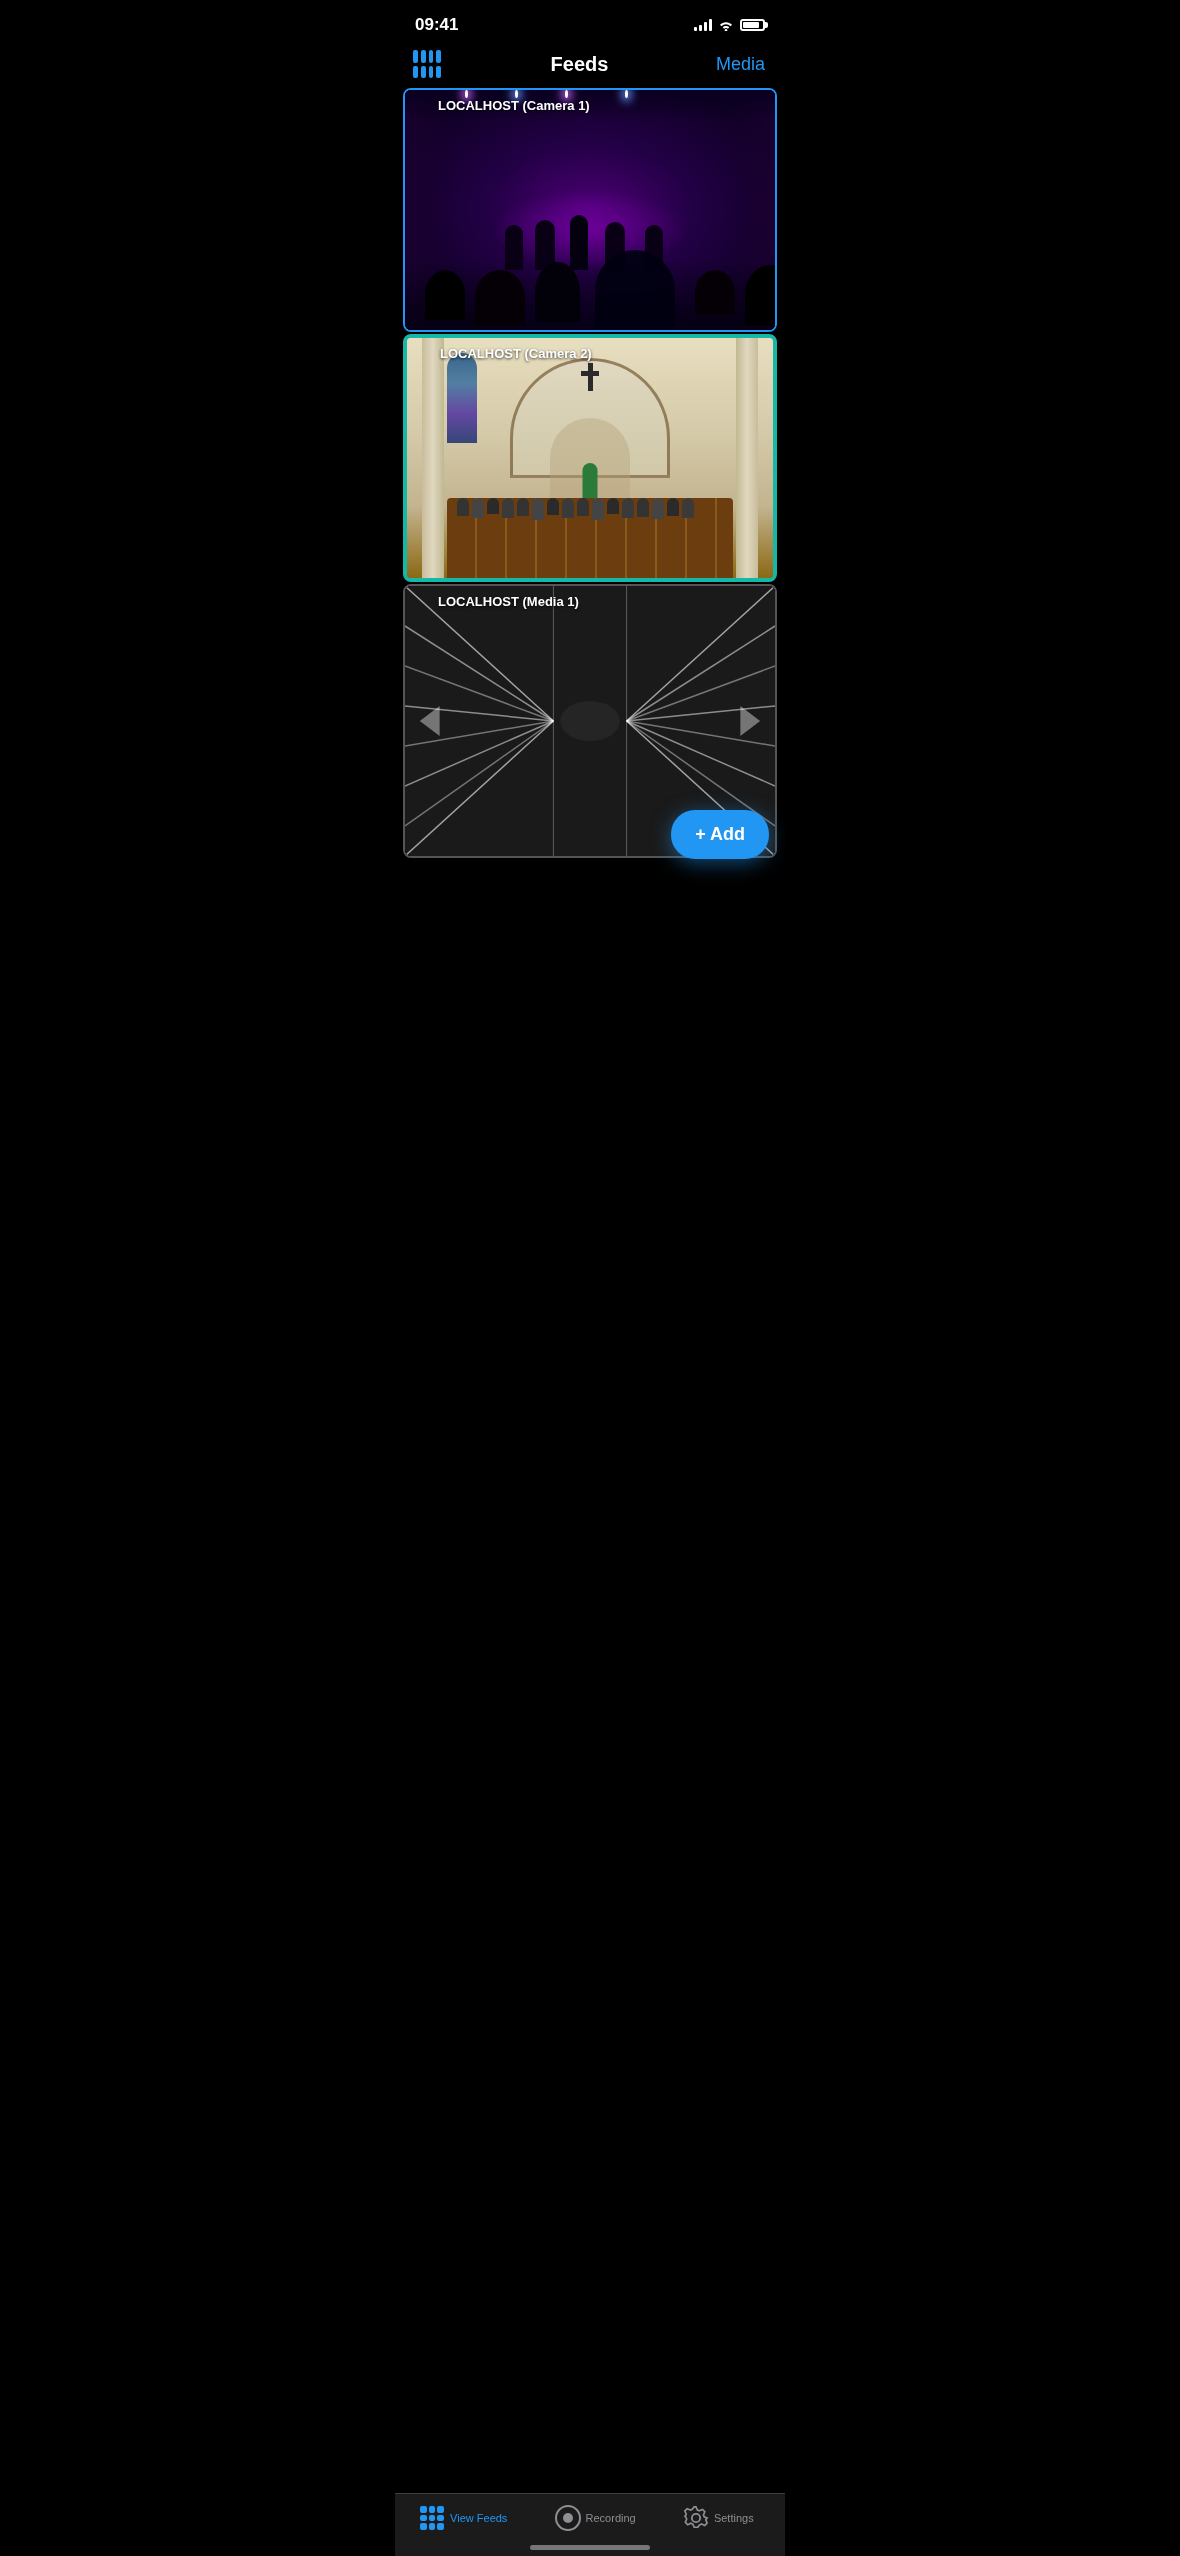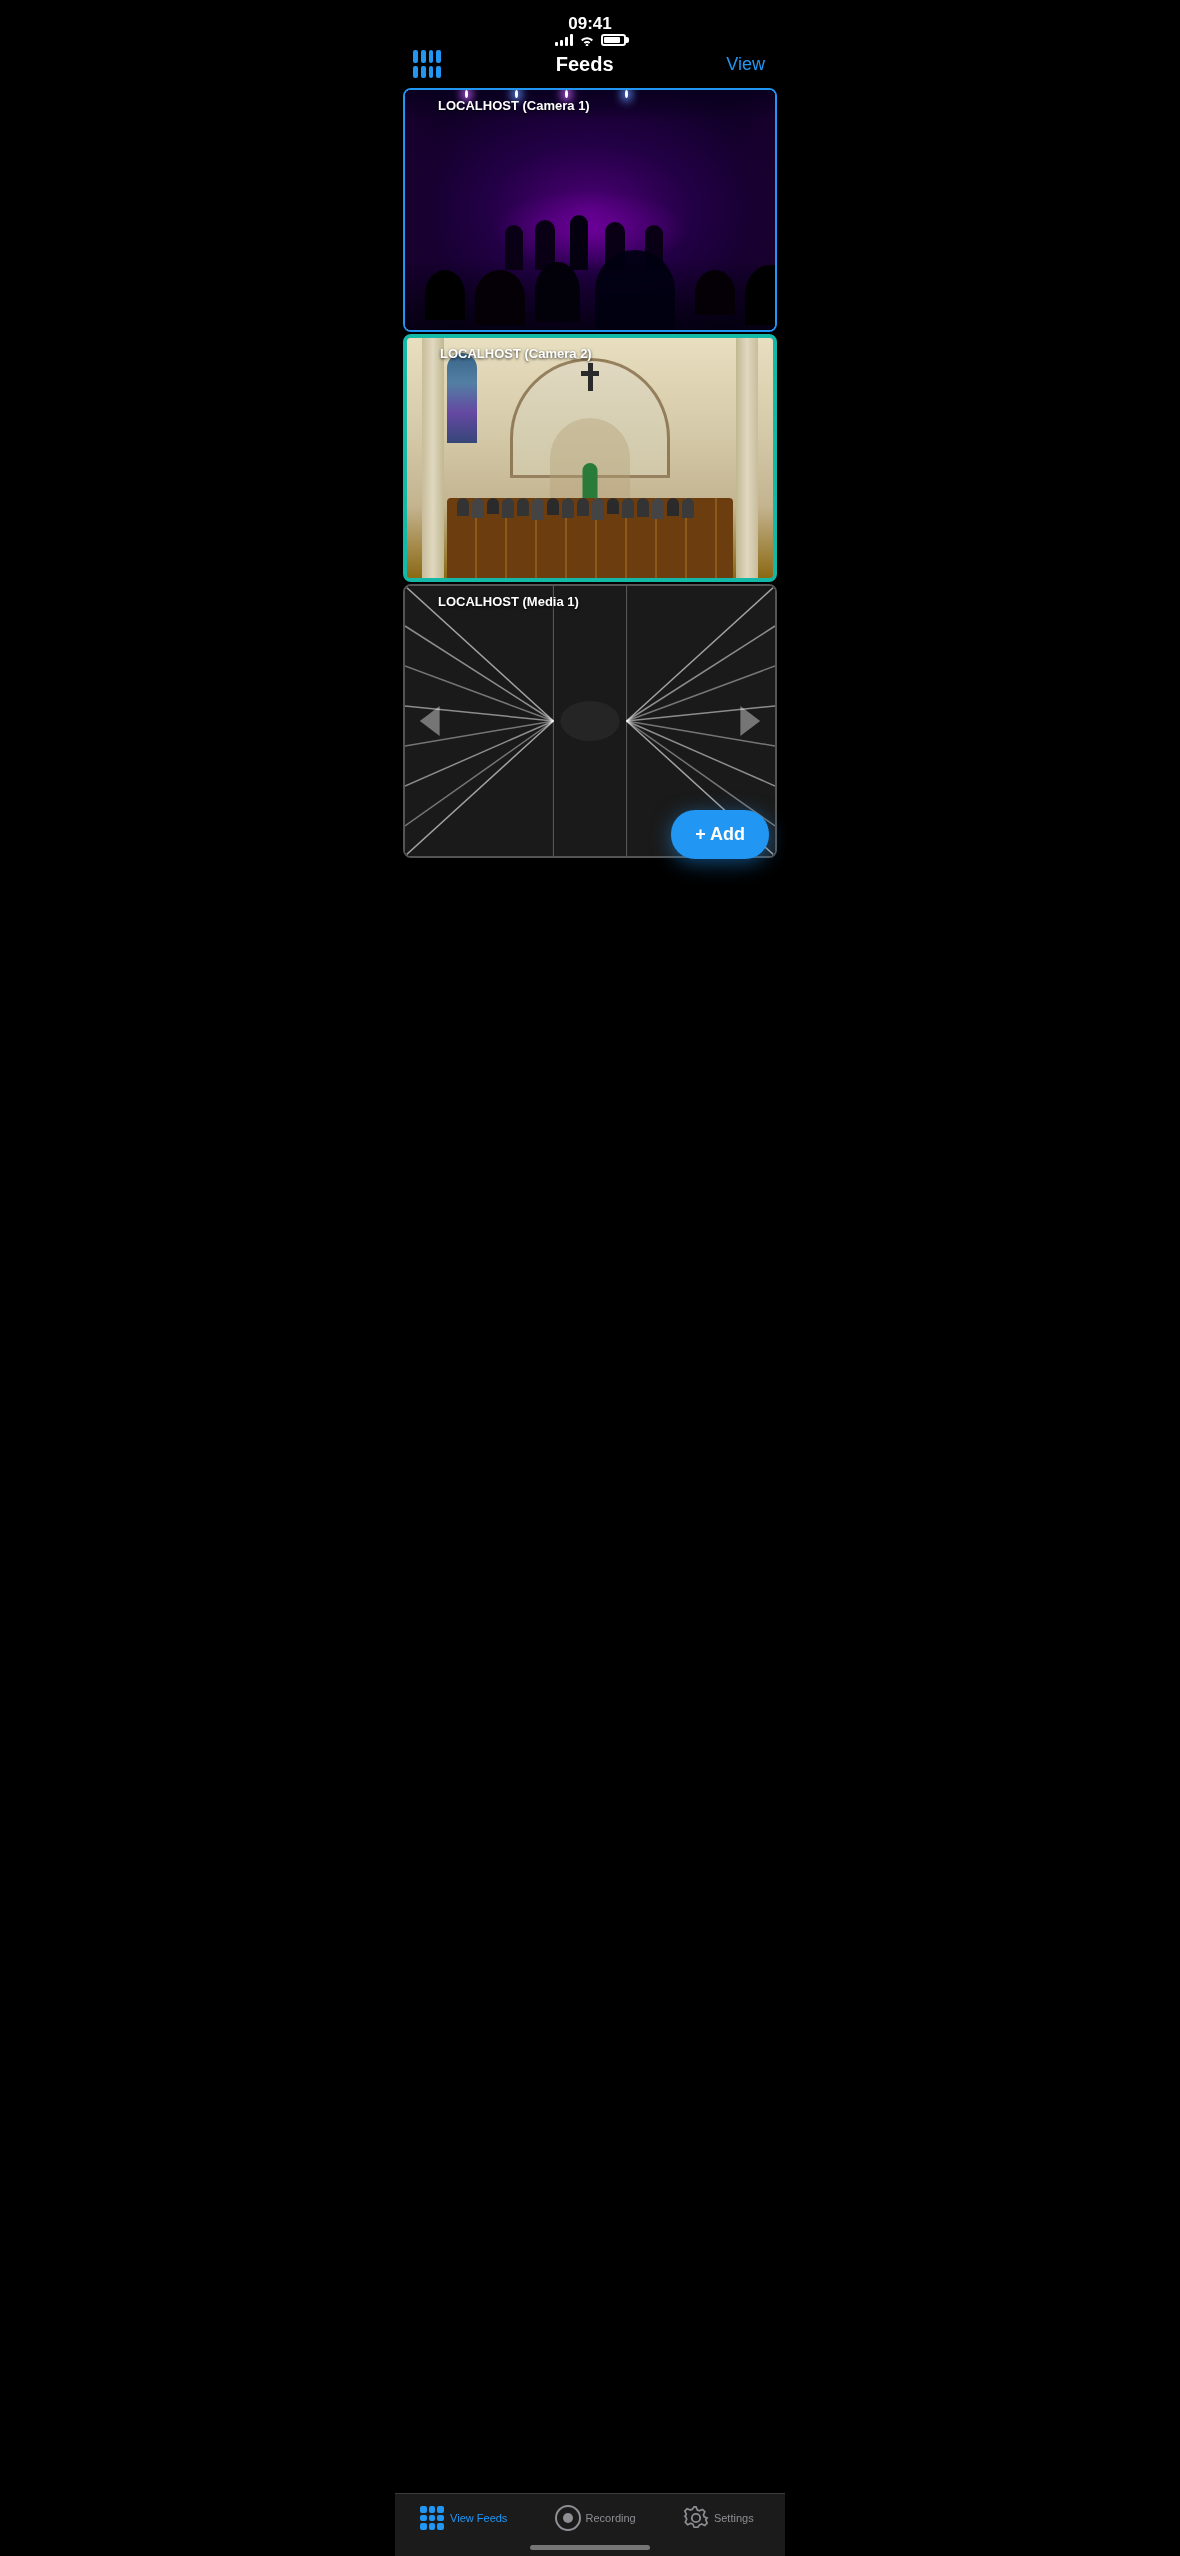--- a/index.html
+++ b/index.html
@@ -15,21 +15,20 @@
       margin: 0 auto;
     }
 
     
     .status-bar {
       display: flex;
       justify-content: space-between;
       align-items: center;
       padding: 14px 20px 8px 20px;
       height: 44px;
-      flex-direction: column;
     }
 
     .status-time {
       font-size: 17px;
       font-weight: 600;
       color: #fff;
     }
 
     .status-icons {
       display: flex;
@@ -355,21 +354,21 @@
     <span></span>
       <span></span>
       <span></span>
       <span></span>
     <span></span>
       <span></span>
       <span></span>
       <span></span>
   </div>
   <span class="nav-title">Feeds</span>
-  <button class="edit-btn">View</button>
+  <button class="edit-btn">Media</button>
 </div>
 
 <div class="scroll-content">
   <div class="feeds-container">
 
     <div class="feed-item active">
       <span class="feed-label">LOCALHOST (Camera 1)</span>
       <div class="feed-camera1">
         <div class="concert-bg" style="position:absolute;top:0;left:0;right:0;bottom:0;"></div>
 

